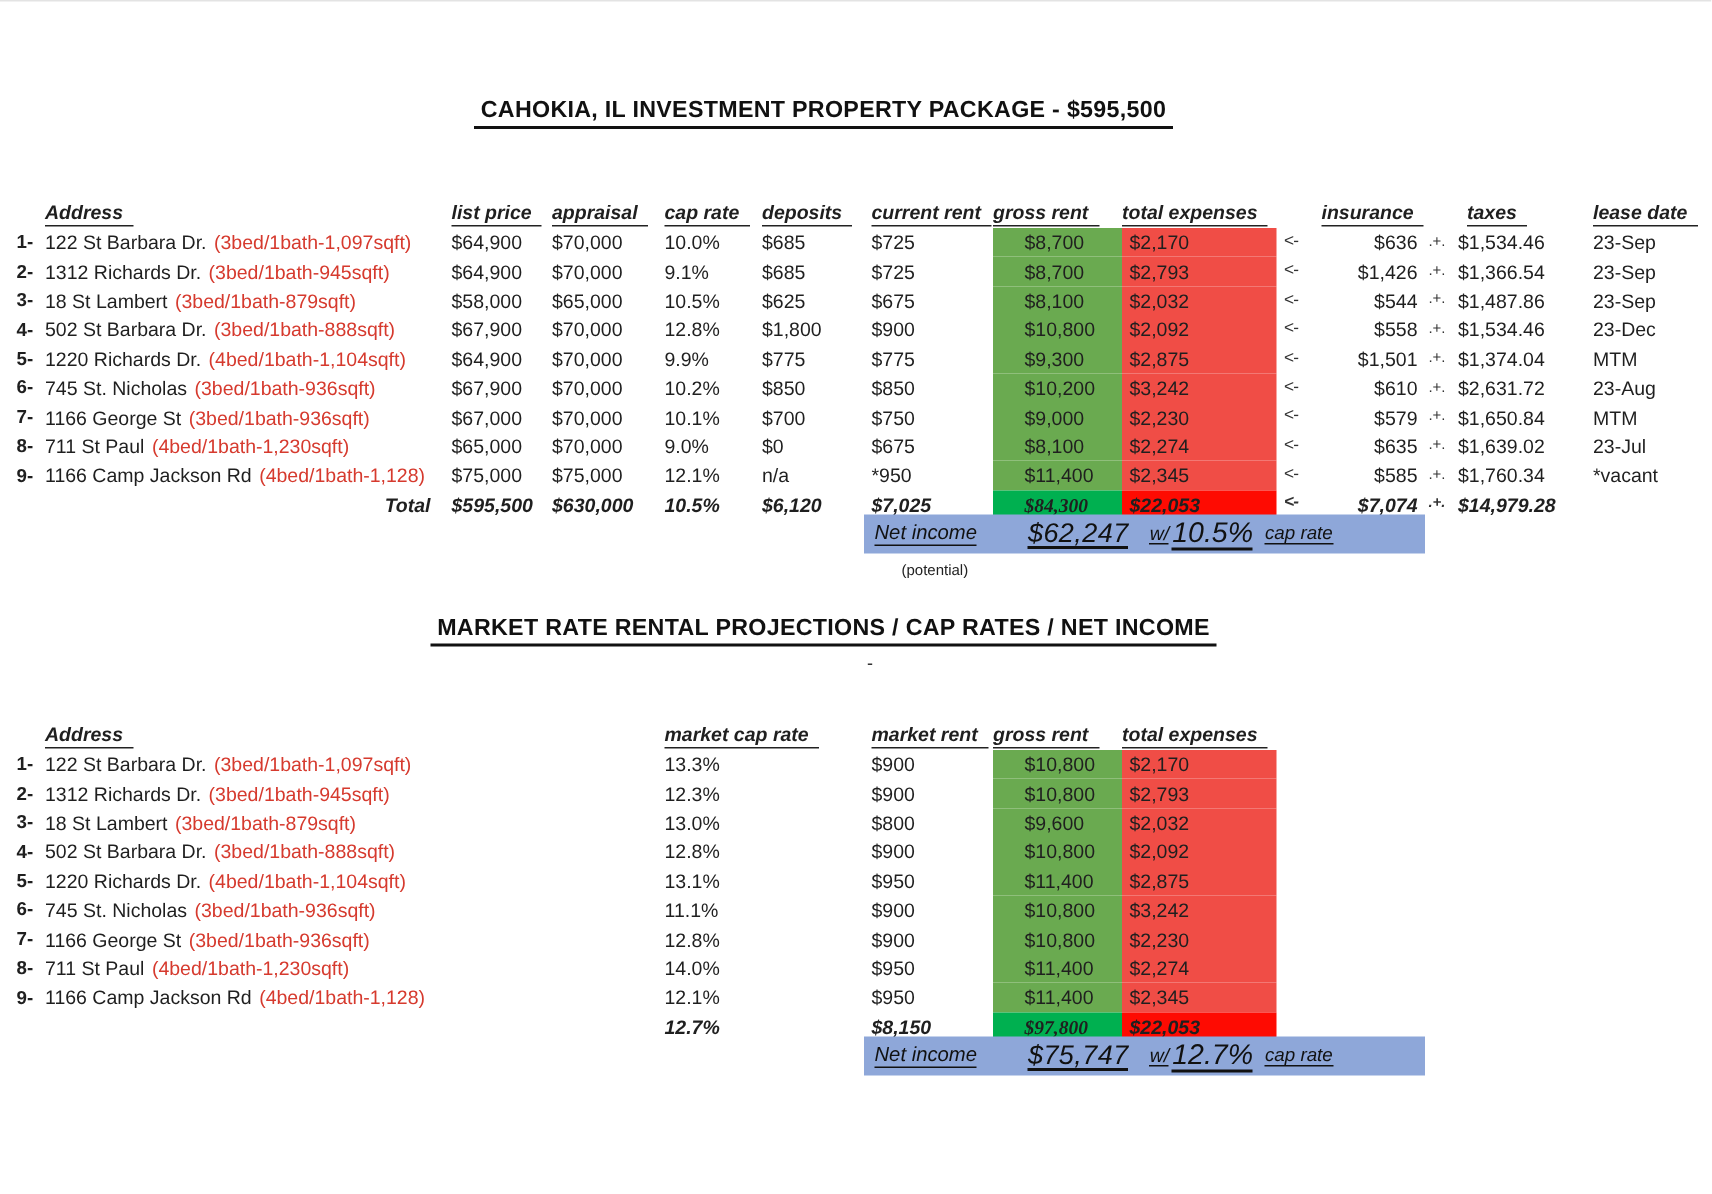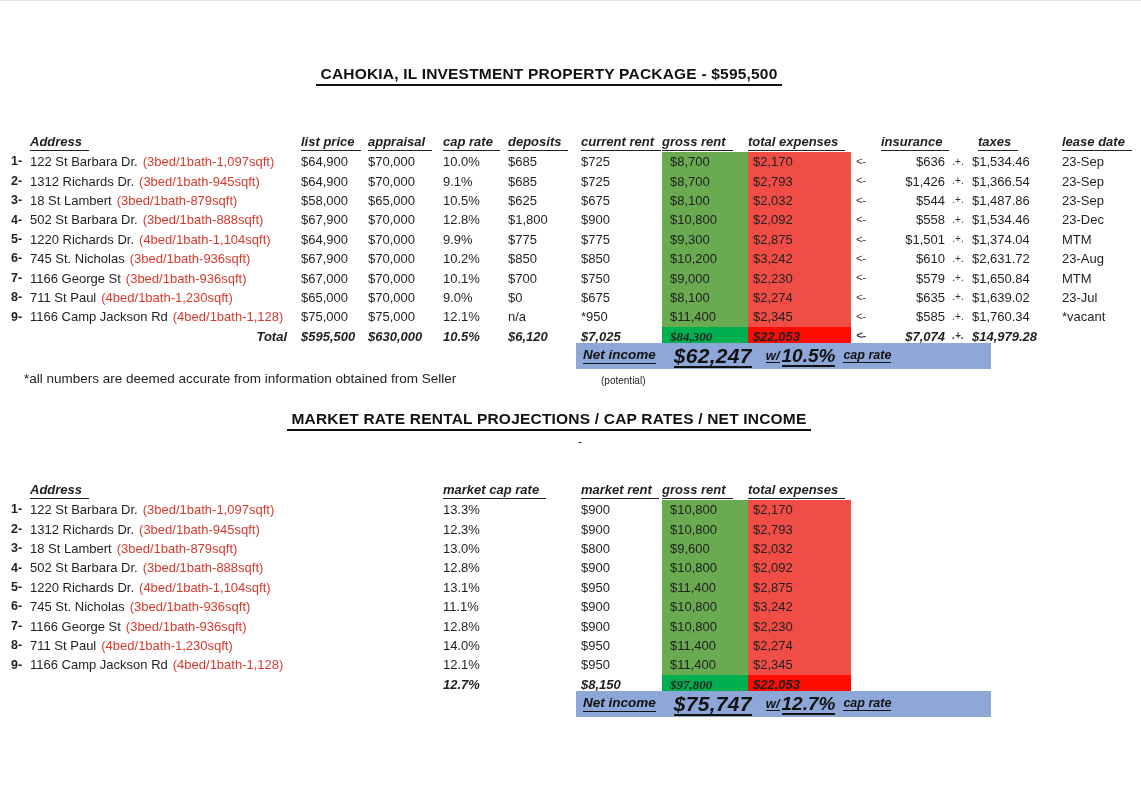--- a/index.html
+++ b/index.html
@@ -14,39 +14,39 @@
   .t1 .row { grid-template-columns:22px 271px 67px 75px 65px 73px 81px 86px 103px 24px 73px 20px 92px 80px; }
   .t2 .row { grid-template-columns:22px 413px 138px 81px 86px 103px; }
 
   .hd { font-weight:700; font-style:italic; height:19px;margin-top:24px; }
   .hd .u { display:inline-block; border-bottom:1.6px solid #222; padding:0 7px 2px 0; }
   .hd .c-ins { text-align:right; padding-left:6px; }
   .hd .c-tax { padding-left:10px; }
 
   .c-num { font-weight:700; font-size:12.5px; padding-left:3px; }
   .c-addr .spec { color:var(--redText,#d63a2e); margin-left:5px; }
-  .c-gross { background:var(--greenRow,#6aaa50); align-self:stretch; display:flex; align-items:center; padding-left:8px; }
+  .c-gross { background:var(--greenRow,#6aaa50); align-self:stretch; display:flex; align-items:center; padding-left:21px; }
   .c-exp   { background:var(--redRow,#f04d46);  align-self:stretch; display:flex; align-items:center; padding-left:5px; }
   .hd .c-gross, .hd .c-exp { background:none; padding-left:0; }
   .c-arrow { font-size:11.5px; padding-left:5px; letter-spacing:-0.5px; color:#333; }
   .c-ins { text-align:right; padding-right:3px; }
   .c-plus { font-size:10px; text-align:center; color:#333; }
   .c-tax { padding-left:4px; }
   .c-lease { padding-left:2px; }
 
   .rtotal { font-weight:700; font-style:italic; }
   .rtotal .c-addr { text-align:right; padding-right:14px; }
   .rtotal .c-gross { background:var(--greenTotal,#00b050);font-family:Liberation Serif, serif; }
   .rtotal .c-exp { background:var(--redTotal,#fe0b02); }
 
-  .netbar { position:absolute; left:576px; width:415px; height:26px; background:var(--blueBar,#8ea7d9);
+  .netbar { position:absolute; left:576px; width:374px; height:26px; background:var(--blueBar,#8ea7d9);
             display:flex; align-items:center; box-sizing:border-box; padding-left:7px;
-            font-style:italic; font-weight:700; color:#111; line-height:1; }
+            font-style:italic; font-weight:400; color:#111; line-height:1; }
   .netbar .lbl { font-size:13.5px; border-bottom:1.6px solid #111; padding-bottom:1px; }
-  .netbar .amt { font-size:21px; border-bottom:2px solid #111; margin-left:18px; letter-spacing:0.3px; }
+  .netbar .amt { font-size:18px; border-bottom:2px solid #111; margin-left:34px; letter-spacing:0.3px; }
   .netbar .w   { font-size:13px; border-bottom:1.6px solid #111; margin-left:14px; }
   .netbar .rate{ font-size:19px; border-bottom:2px solid #111; margin-left:2px; }
   .netbar .cap { font-size:12.5px; border-bottom:1.6px solid #111; margin-left:8px; padding-bottom:1px; }
 
   .note { position:absolute; left:24px; top:370px; font-size:13.5px; color:#222; }
   .potential { position:absolute; left:601px; top:374px; font-size:10px; color:#222;text-align:right; }
   .dash { position:absolute; left:578px; top:434px; font-size:12px; color:#222; }
   .watermark { position:absolute; right:12px; top:805px; font-size:7.5px; color:#bdbdbd; letter-spacing:1px; }
 </style>
 </head>
@@ -256,21 +256,20 @@
 
   <div class="netbar" style="top:342px;">
     <span class="lbl">Net income</span>
     <span class="amt">$62,247</span>
     <span class="w">w/</span>
     <span class="rate">10.5%</span>
     <span class="cap">cap rate</span>
   </div>
   <div class="potential">(potential)</div>
 
-  <div class="note">*all numbers are deemed accurate from information obtained from Seller</div>
 
   <div class="title" style="top:409px;">
     <span class="u">MARKET RATE RENTAL PROJECTIONS / CAP RATES / NET INCOME</span>
   </div>
 
   <div class="dash">-</div>
 
   <div class="tbl t2" style="top:456px;">
     <div class="row hd">
       <div class="c-num"></div>

